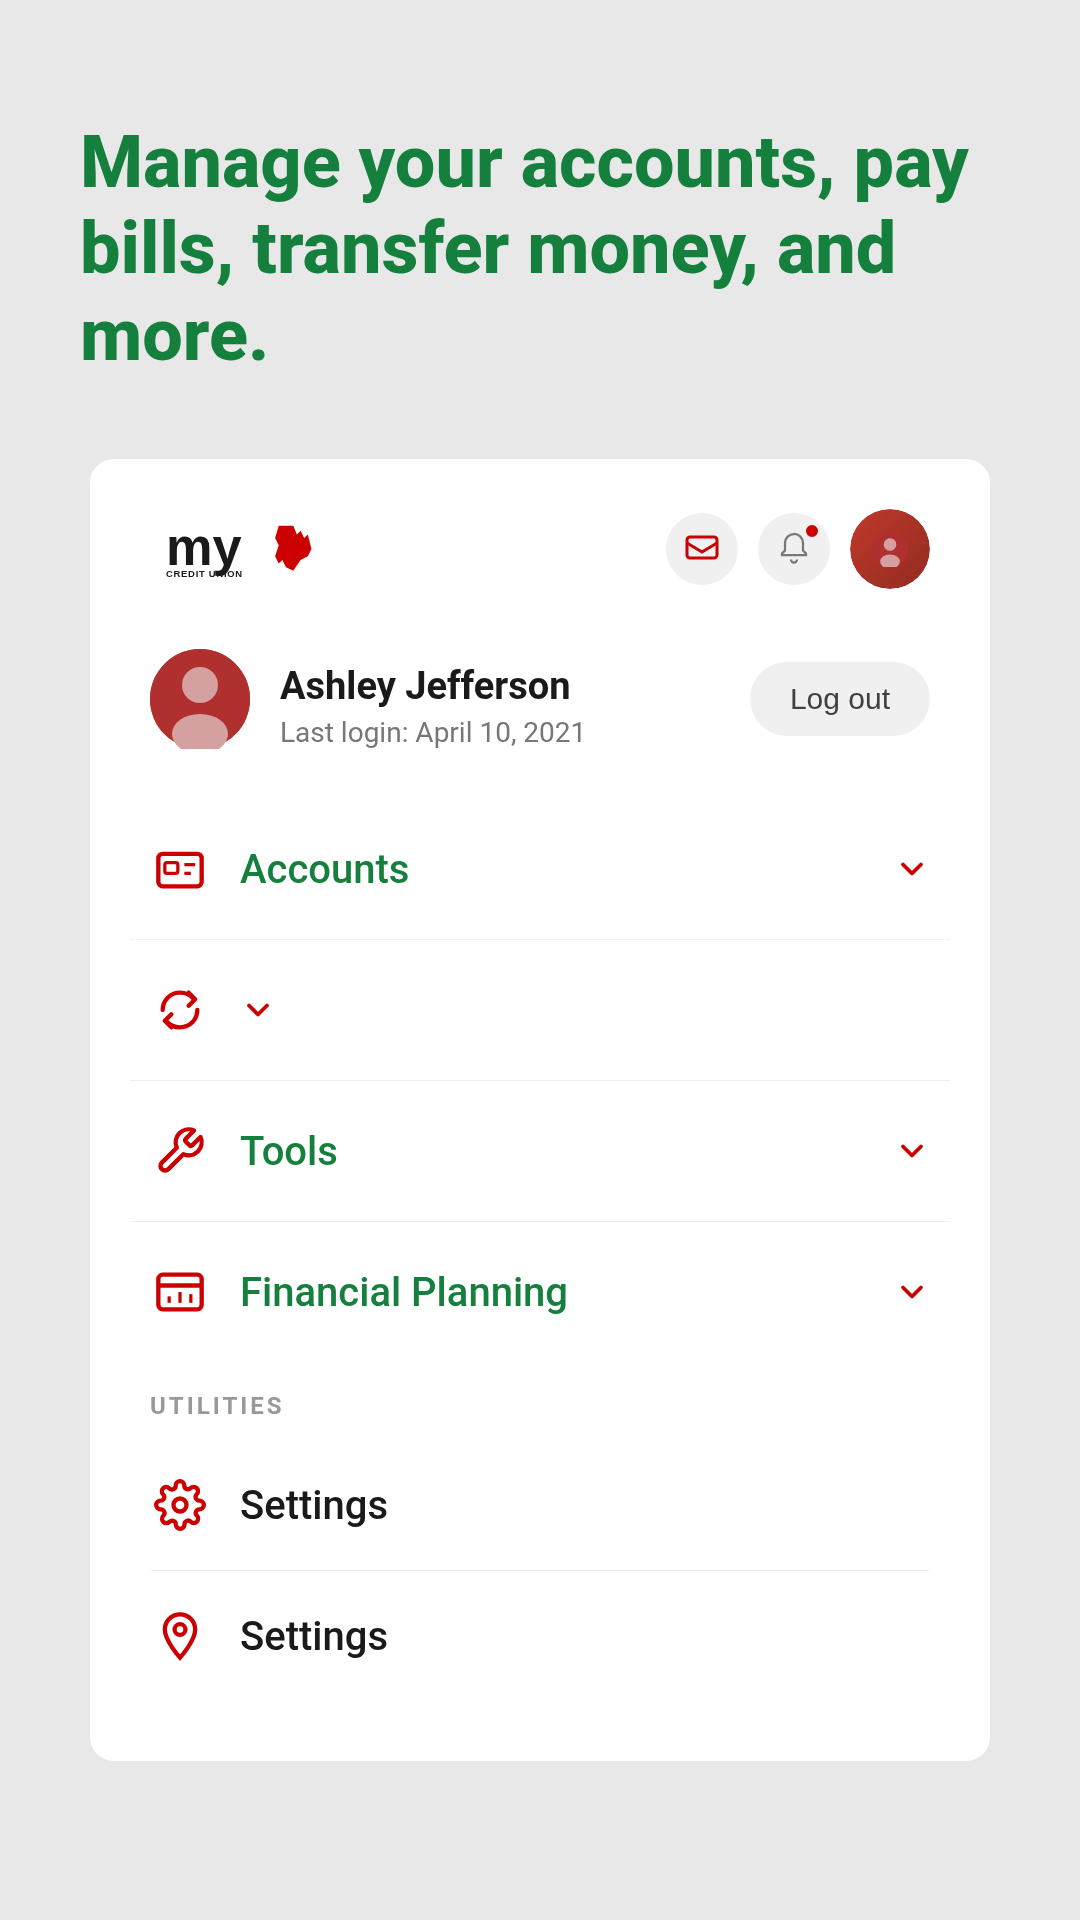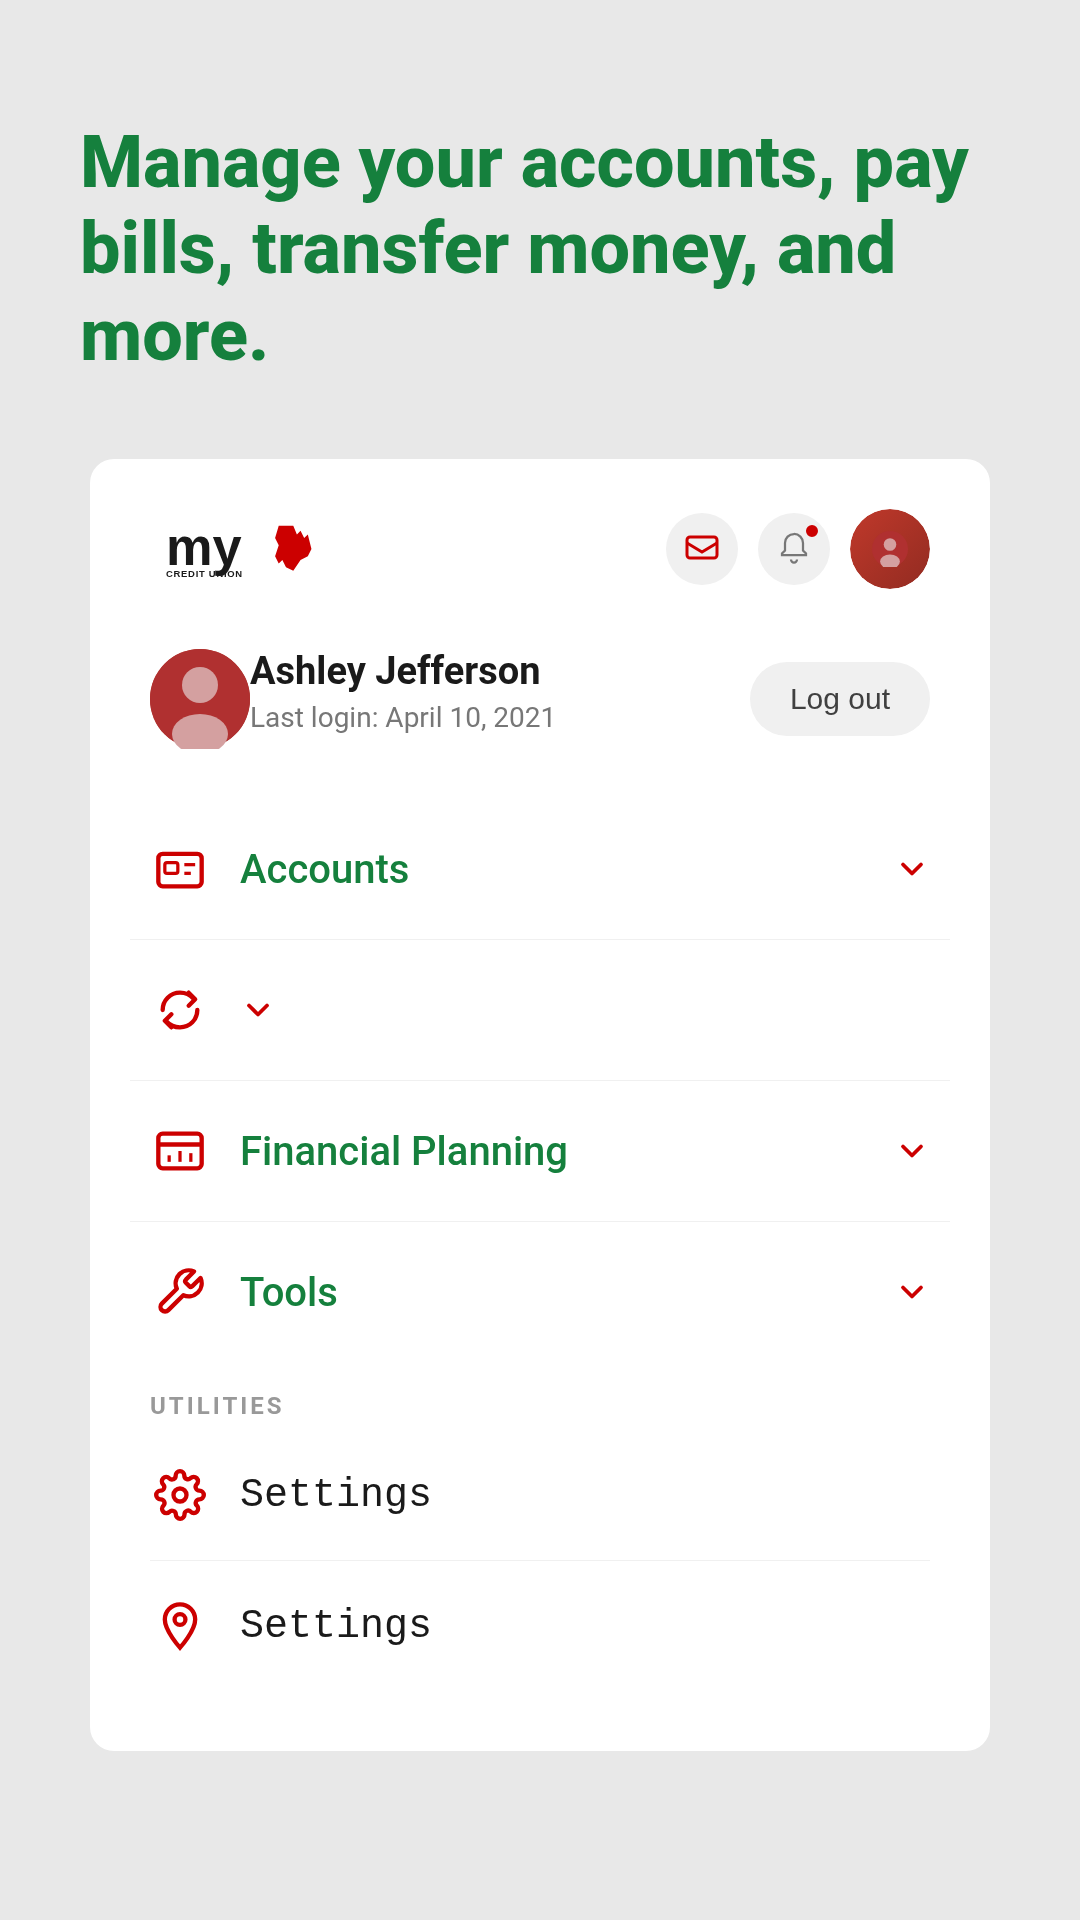--- a/index.html
+++ b/index.html
@@ -116,21 +116,22 @@
     
     .user-row {
       display: flex;
       align-items: center;
       justify-content: space-between;
       padding: 30px 60px 50px 60px;
     }
 
     .user-info {
       display: flex;
-      align-items: flex-start;
+      align-items: flex-end;
+      gap: 30px;
     }
 
     .user-avatar {
       width: 100px;
       height: 100px;
       border-radius: 50%;
       background: linear-gradient(135deg, #c0392b 0%, #922b21 100%);
       display: flex;
       align-items: center;
       justify-content: center;
@@ -216,30 +217,29 @@
     
     .utilities-section {
       padding: 30px 60px 0 60px;
     }
 
     .utilities-label {
       font-size: 24px;
       font-weight: 700;
       color: #999;
       letter-spacing: 3px;
-      margin-bottom: 10px;
+      margin-bottom: 20px;
     }
 
     .util-item {
       display: flex;
       align-items: center;
       padding: 35px 0;
       border-bottom: 1px solid #f0f0f0;
       cursor: pointer;
-      font-family: Liberation Mono, monospace;
     }
 
     .util-icon {
       width: 60px;
       height: 60px;
       display: flex;
       align-items: center;
       justify-content: center;
       color: #cc0000;
       margin-right: 30px;
@@ -359,48 +359,48 @@
       <div class="nav-chevron">
         <svg viewBox="0 0 24 24" fill="none">
           <path d="M6 9l6 6 6-6" stroke="#cc0000" stroke-width="2.5" stroke-linecap="round" stroke-linejoin="round"></path>
         </svg>
       </div>
     </div>
 
     <div class="nav-item">
       <div class="nav-icon">
         <svg viewBox="0 0 24 24" fill="none">
+          <path d="M14.7 6.3a1 1 0 000 1.4l1.6 1.6a1 1 0 001.4 0l3.77-3.77a6 6 0 01-7.94 7.94l-6.91 6.91a2.12 2.12 0 01-3-3l6.91-6.91a6 6 0 017.94-7.94l-3.76 3.76z" stroke="#cc0000" stroke-width="2" fill="none" stroke-linecap="round" stroke-linejoin="round"></path>
+        </svg>
+      </div>
+      <span class="nav-label">Tools</span>
+      <div class="nav-chevron">
+        <svg viewBox="0 0 24 24" fill="none">
+          <path d="M6 9l6 6 6-6" stroke="#cc0000" stroke-width="2.5" stroke-linecap="round" stroke-linejoin="round"></path>
+        </svg>
+      </div>
+    </div>
+
+    <div class="nav-item">
+      <div class="nav-icon">
+        <svg viewBox="0 0 24 24" fill="none">
           <rect x="2" y="4" width="20" height="16" rx="2" stroke="#cc0000" stroke-width="2" fill="none"></rect>
           <line x1="2" y1="9" x2="22" y2="9" stroke="#cc0000" stroke-width="2"></line>
           <line x1="7" y1="14" x2="7" y2="17" stroke="#cc0000" stroke-width="1.5"></line>
           <line x1="12" y1="12" x2="12" y2="17" stroke="#cc0000" stroke-width="1.5"></line>
           <line x1="17" y1="13" x2="17" y2="17" stroke="#cc0000" stroke-width="1.5"></line>
         </svg>
       </div>
       <span class="nav-label">Financial Planning</span>
       <div class="nav-chevron">
         <svg viewBox="0 0 24 24" fill="none">
           <path d="M6 9l6 6 6-6" stroke="#cc0000" stroke-width="2.5" stroke-linecap="round" stroke-linejoin="round"></path>
         </svg>
       </div>
     </div>
-
-    <div class="nav-item">
-      <div class="nav-icon">
-        <svg viewBox="0 0 24 24" fill="none">
-          <path d="M14.7 6.3a1 1 0 000 1.4l1.6 1.6a1 1 0 001.4 0l3.77-3.77a6 6 0 01-7.94 7.94l-6.91 6.91a2.12 2.12 0 01-3-3l6.91-6.91a6 6 0 017.94-7.94l-3.76 3.76z" stroke="#cc0000" stroke-width="2" fill="none" stroke-linecap="round" stroke-linejoin="round"></path>
-        </svg>
-      </div>
-      <span class="nav-label">Tools</span>
-      <div class="nav-chevron">
-        <svg viewBox="0 0 24 24" fill="none">
-          <path d="M6 9l6 6 6-6" stroke="#cc0000" stroke-width="2.5" stroke-linecap="round" stroke-linejoin="round"></path>
-        </svg>
-      </div>
-    </div>
   </div>
 
   <div class="utilities-section">
     <div class="utilities-label">UTILITIES</div>
 
     <div class="util-item">
       <div class="util-icon">
         <svg viewBox="0 0 24 24" fill="none">
           <circle cx="12" cy="12" r="3" stroke="#cc0000" stroke-width="2"></circle>
           <path d="M19.4 15a1.65 1.65 0 00.33 1.82l.06.06a2 2 0 010 2.83 2 2 0 01-2.83 0l-.06-.06a1.65 1.65 0 00-1.82-.33 1.65 1.65 0 00-1 1.51V21a2 2 0 01-4 0v-.09A1.65 1.65 0 009 19.4a1.65 1.65 0 00-1.82.33l-.06.06a2 2 0 01-2.83-2.83l.06-.06A1.65 1.65 0 004.68 15a1.65 1.65 0 00-1.51-1H3a2 2 0 010-4h.09A1.65 1.65 0 004.6 9a1.65 1.65 0 00-.33-1.82l-.06-.06a2 2 0 012.83-2.83l.06.06A1.65 1.65 0 009 4.68a1.65 1.65 0 001-1.51V3a2 2 0 014 0v.09a1.65 1.65 0 001 1.51 1.65 1.65 0 001.82-.33l.06-.06a2 2 0 012.83 2.83l-.06.06A1.65 1.65 0 0019.4 9a1.65 1.65 0 001.51 1H21a2 2 0 010 4h-.09a1.65 1.65 0 00-1.51 1z" stroke="#cc0000" stroke-width="2" fill="none"></path>

